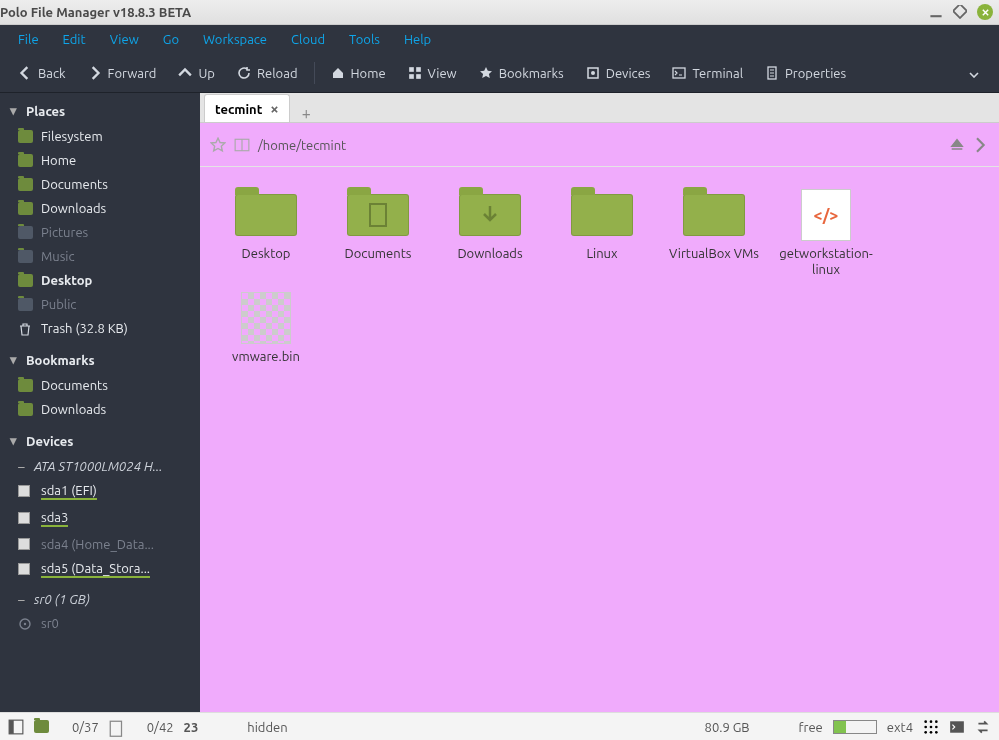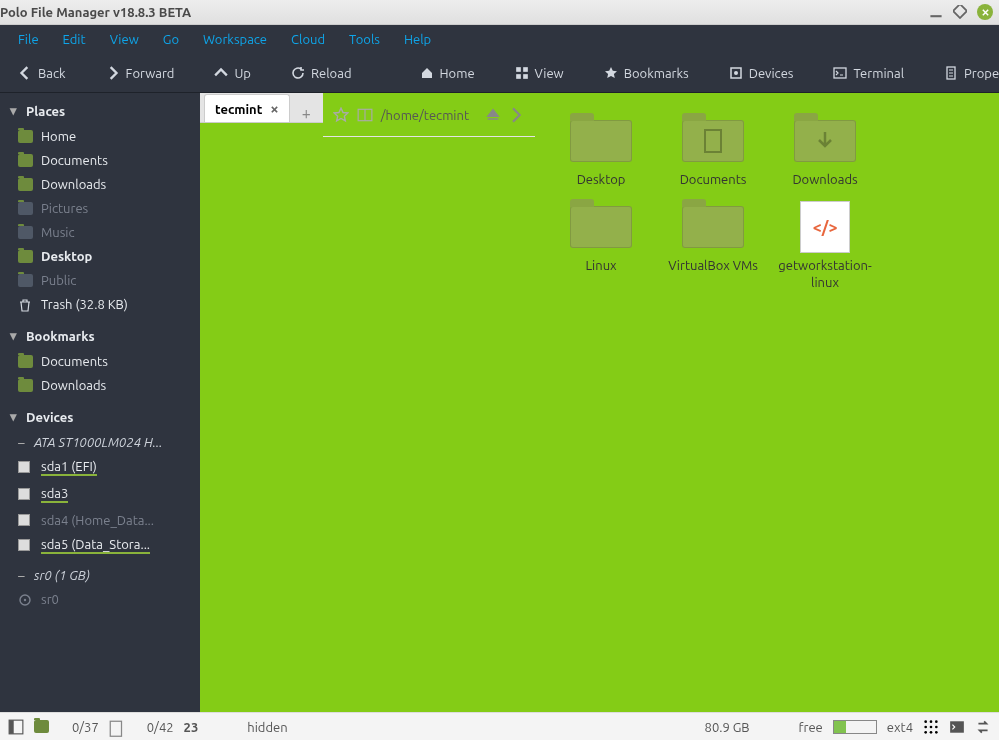--- a/index.html
+++ b/index.html
@@ -8,21 +8,21 @@
 .titlebar{height:25px;background:linear-gradient(#EDEDED,#E0E0E0);display:flex;align-items:center;position:relative;border-bottom:1px solid #CCC}
 .titlebar .title{flex:1;text-align:left;font-weight:600;color:#4A4A4A}
 .win-controls{position:absolute;right:6px;display:flex;gap:10px;align-items:center}
 .win-btn{width:14px;height:14px;display:flex;align-items:center;justify-content:center;color:#666;cursor:pointer}
 .win-close{width:16px;height:16px;border-radius:50%;background:#8AB33B;display:flex;align-items:center;justify-content:center}
 .win-close svg{width:9px;height:9px}
 
 .menubar{height:28px;background:#2F343F;display:flex;align-items:center;padding:0 8px;gap:4px}
 .menubar .item{padding:4px 10px;color:#0ea5e9;cursor:pointer}
 
-.toolbar{height:40px;background:#2F343F;display:flex;align-items:center;padding:0 8px;gap:20px;border-bottom:1px solid #1e222a}
+.toolbar{height:40px;background:#2F343F;display:flex;align-items:center;padding:0 8px;gap:2px;border-bottom:1px solid #1e222a}
 .tool-btn{display:flex;align-items:center;gap:6px;padding:6px 10px;color:#D3D8E0;cursor:pointer}
 .tool-sep{width:1px;height:22px;background:#444a58;margin:0 4px}
 .tool-ico{width:14px;height:14px;display:flex;align-items:center;justify-content:center}
 .dropdown-arrow{margin-left:auto;padding:6px 12px;color:#D3D8E0;cursor:pointer}
 
 .body{flex:1;display:flex;min-height:0}
 .sidebar{width:200px;background:#2F343F;color:#D3D8E0;overflow-y:auto;padding-top:4px}
 .side-header{display:flex;align-items:center;gap:6px;padding:6px 10px;font-weight:700;color:#E8EBEF;cursor:pointer}
 .side-header .arrow{width:10px;color:#aaa}
 .side-item{display:flex;align-items:center;gap:8px;padding:5px 10px 5px 18px;cursor:pointer;color:#CDD2DA}
@@ -31,21 +31,21 @@
 .side-item.dim{color:#7b818e}
 .side-item.italic{font-style:italic}
 .side-item .si-ico{width:15px;height:13px;flex-shrink:0}
 .folder-ico{background:#6E8B3D;border-radius:2px;position:relative}
 .folder-ico::before{content:"";position:absolute;top:-2px;left:0;width:6px;height:2px;background:#6E8B3D;border-radius:1px 1px 0 0}
 .folder-ico.dim{background:#4f5866}
 .trash-ico svg,.disk-ico svg,.drive-ico svg{width:14px;height:14px}
 .partition-ico{width:12px;height:12px;background:#DDD;border:1px solid #999}
 .underline{border-bottom:2px solid #8AB33B;padding-bottom:1px}
 
-.main{flex:1;display:flex;background:#84cc16;min-width:0}
+.main{flex:1;display:flex;flex-direction:column;background:#f0abfc;min-width:0}
 .tabs{height:30px;background:#E4E4E4;display:flex;align-items:flex-end;border-bottom:1px solid #CCC}
 .tab{height:28px;background:#FFF;border:1px solid #CCC;border-bottom:none;border-radius:3px 3px 0 0;display:flex;align-items:center;padding:0 10px;margin-left:4px;gap:8px;font-weight:600}
 .tab-close{color:#666;cursor:pointer;font-size:15px;line-height:1}
 .tab-add{padding:0 12px;color:#888;cursor:pointer;font-size:16px}
 .pathbar{height:44px;display:flex;align-items:center;padding:8px 10px;gap:8px;border-bottom:1px solid #E4E4E4}
 .pathbar .pico{width:16px;height:16px;color:#AAA;cursor:pointer;display:flex;align-items:center;justify-content:center}
 .pathbar .path{color:#555}
 .pathbar .spacer{flex:1}
 .iconview{flex:1;padding:18px 14px;display:flex;flex-wrap:wrap;align-content:flex-start;gap:4px 8px;overflow:auto}
 .file{width:104px;display:flex;flex-direction:column;align-items:center;gap:6px;padding:6px 2px;cursor:pointer;text-align:center}
@@ -202,20 +202,24 @@
 <div class="body">
 
   <div class="sidebar">
     <div class="side-header">
         <span class="arrow">▾</span>
         <span>Places</span>
       </div>
     <div id="places-list">
         <div class="side-item bright">
           <span class="si-ico folder-ico"></span>
+          <span>Filesystem</span>
+        </div>
+        <div class="side-item bright">
+          <span class="si-ico folder-ico"></span>
           <span>Home</span>
         </div>
         <div class="side-item bright">
           <span class="si-ico folder-ico"></span>
           <span>Documents</span>
         </div>
         <div class="side-item bright">
           <span class="si-ico folder-ico"></span>
           <span>Downloads</span>
         </div>
@@ -377,20 +381,26 @@
               <div class="emblem"></div>
             </div>
           </div>
           <div class="label">VirtualBox VMs</div>
         </div>
         <div class="file">
           <div class="thumb">
             <div class="code-file">&lt;/&gt;</div>
           </div>
           <div class="label">getworkstation-linux</div>
+        </div>
+        <div class="file">
+          <div class="thumb">
+            <div class="binfile"></div>
+          </div>
+          <div class="label">vmware.bin</div>
         </div>
       </div>
   </div>
 </div>
 
 <div class="status">
   <div class="st-tool">
       <svg viewBox="0 0 14 14">
         <rect x="1" y="1" width="12" height="12" fill="none" stroke="#555"></rect>
         <rect x="1" y="1" width="4" height="12" fill="#555"></rect>

